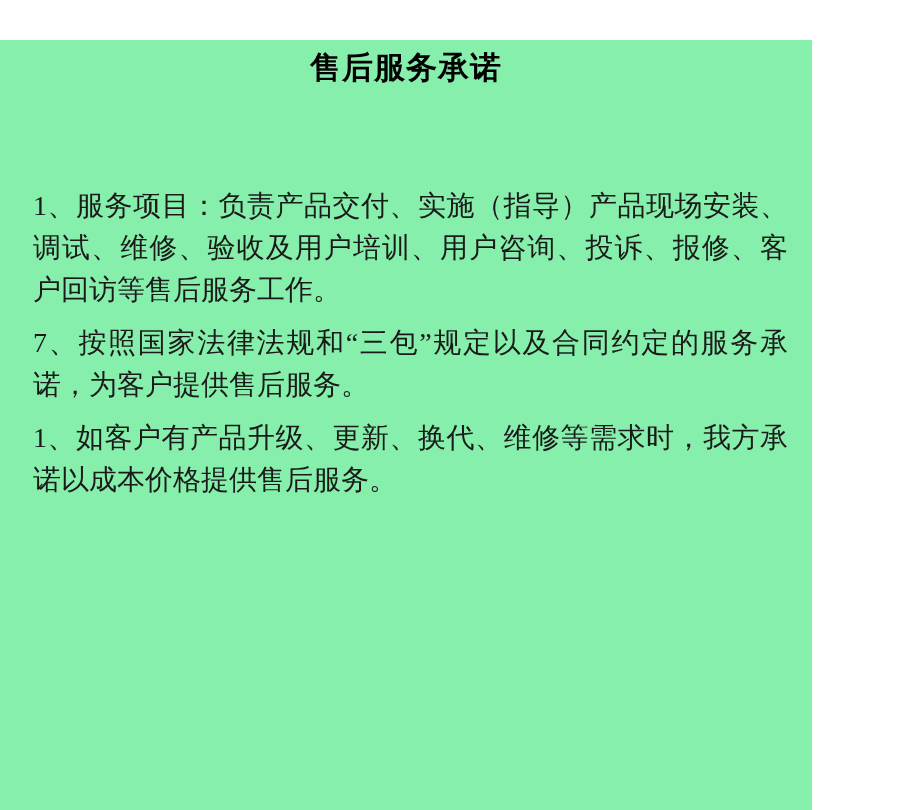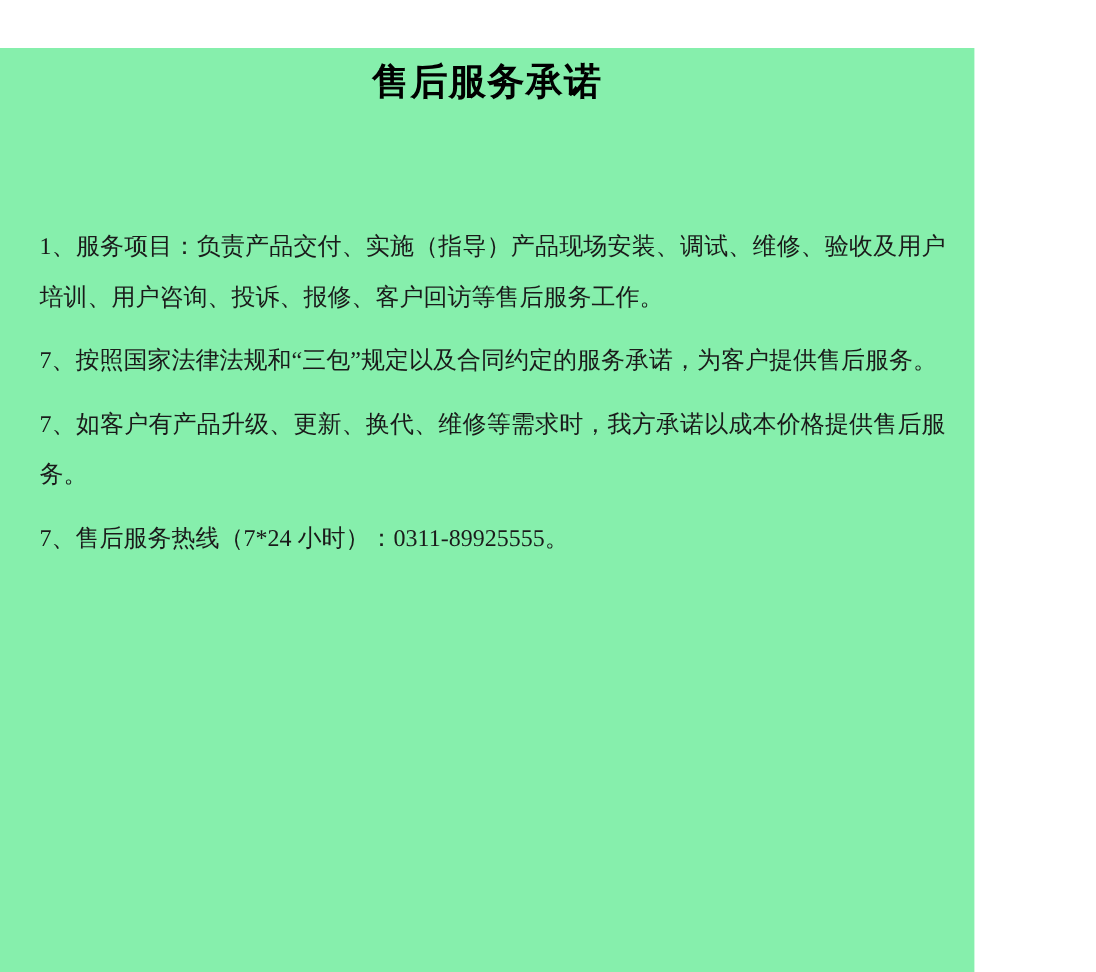--- a/index.html
+++ b/index.html
@@ -28,32 +28,31 @@
     color: #000000;
     letter-spacing: 1px;
   }
   .doc-body {
     margin-top: 95px;
     padding-left: 33px;
     padding-right: 24px;
   }
   .doc-body p {
     margin: 0 0 11px 0;
-    font-size: 20px;
+    font-size: 28px;
     line-height: 42px;
     text-align: justify;
     color: #1a1a1a;
     word-break: break-all;
   }
 </style>
 </head>
 <body>
 
 <div class="page">
   <h1 class="doc-title">售后服务承诺</h1>
 
   <div class="doc-body">
     <p>1、服务项目：负责产品交付、实施（指导）产品现场安装、调试、维修、验收及用户培训、用户咨询、投诉、报修、客户回访等售后服务工作。</p>
     <p>7、按照国家法律法规和“三包”规定以及合同约定的服务承诺，为客户提供售后服务。</p>
-    <p>7、如客户有产品升级、更新、换代、维修等需求时，我方承诺以成本价格提供售后服务。</p>
-    <p>7、售后服务热线（7*24 小时）：0311-89925555。</p>
+    <p>1、如客户有产品升级、更新、换代、维修等需求时，我方承诺以成本价格提供售后服务。</p>
   </div>
 </div>
 
 </body></html>

